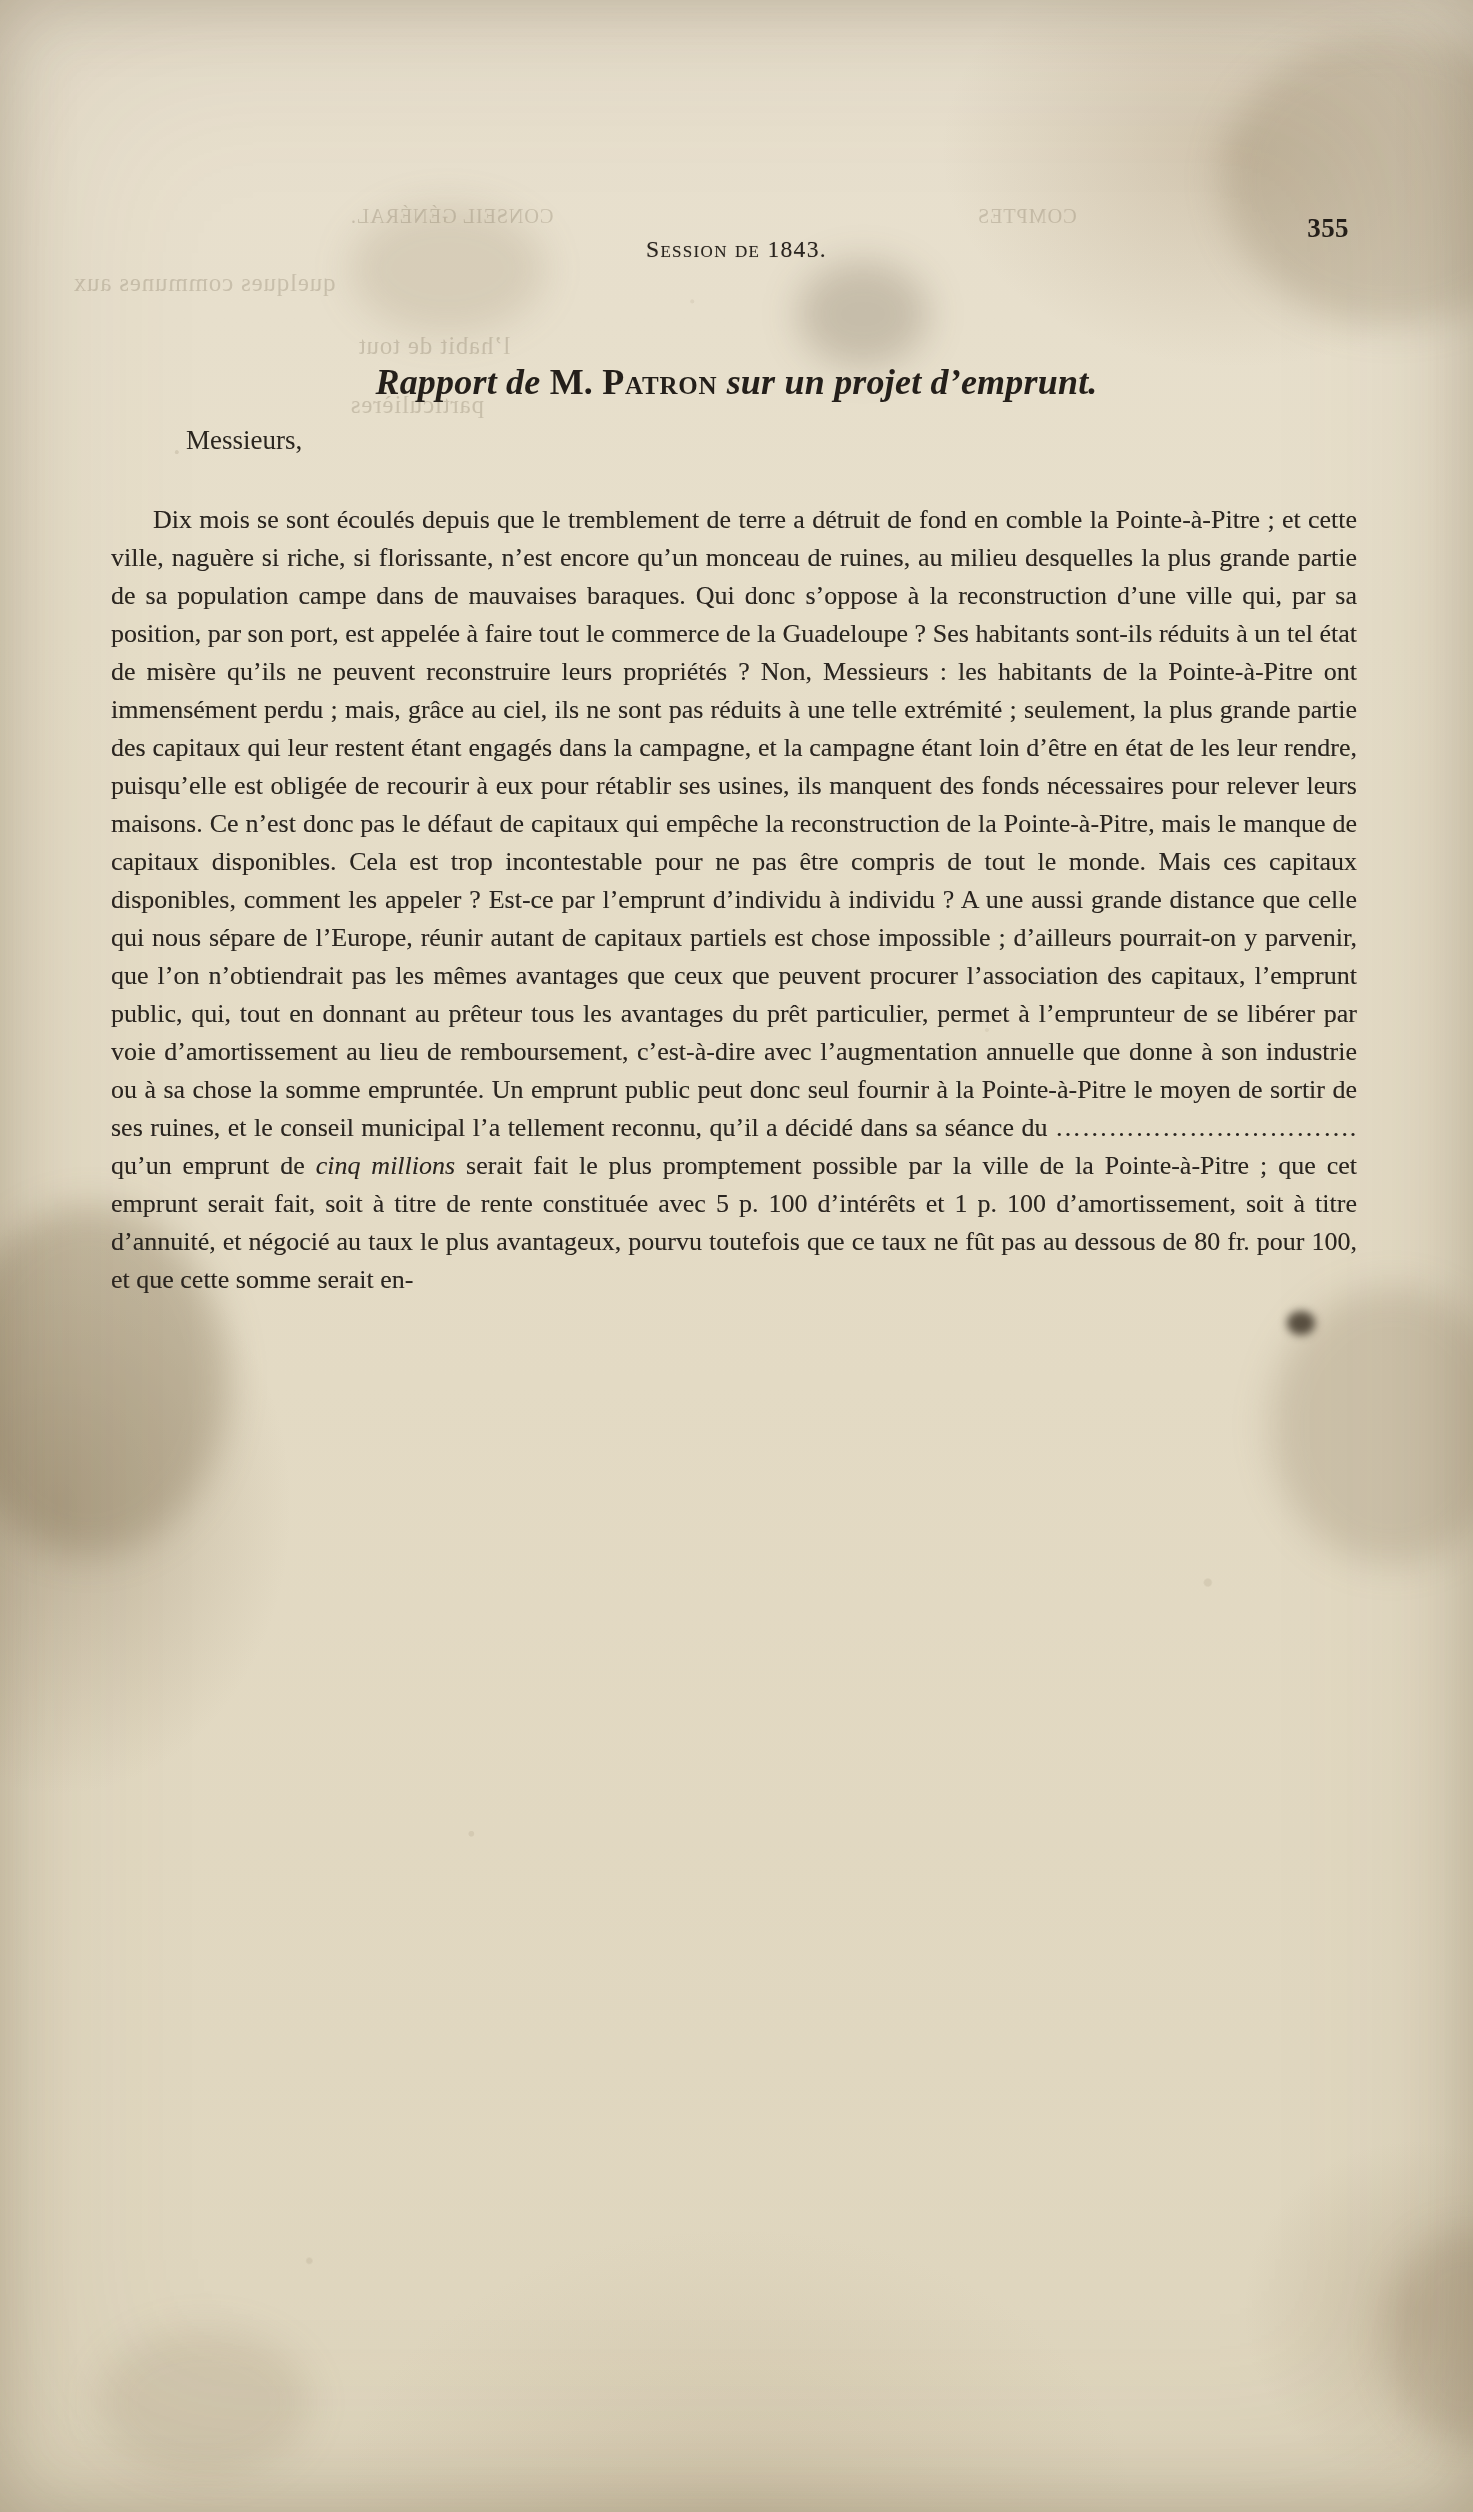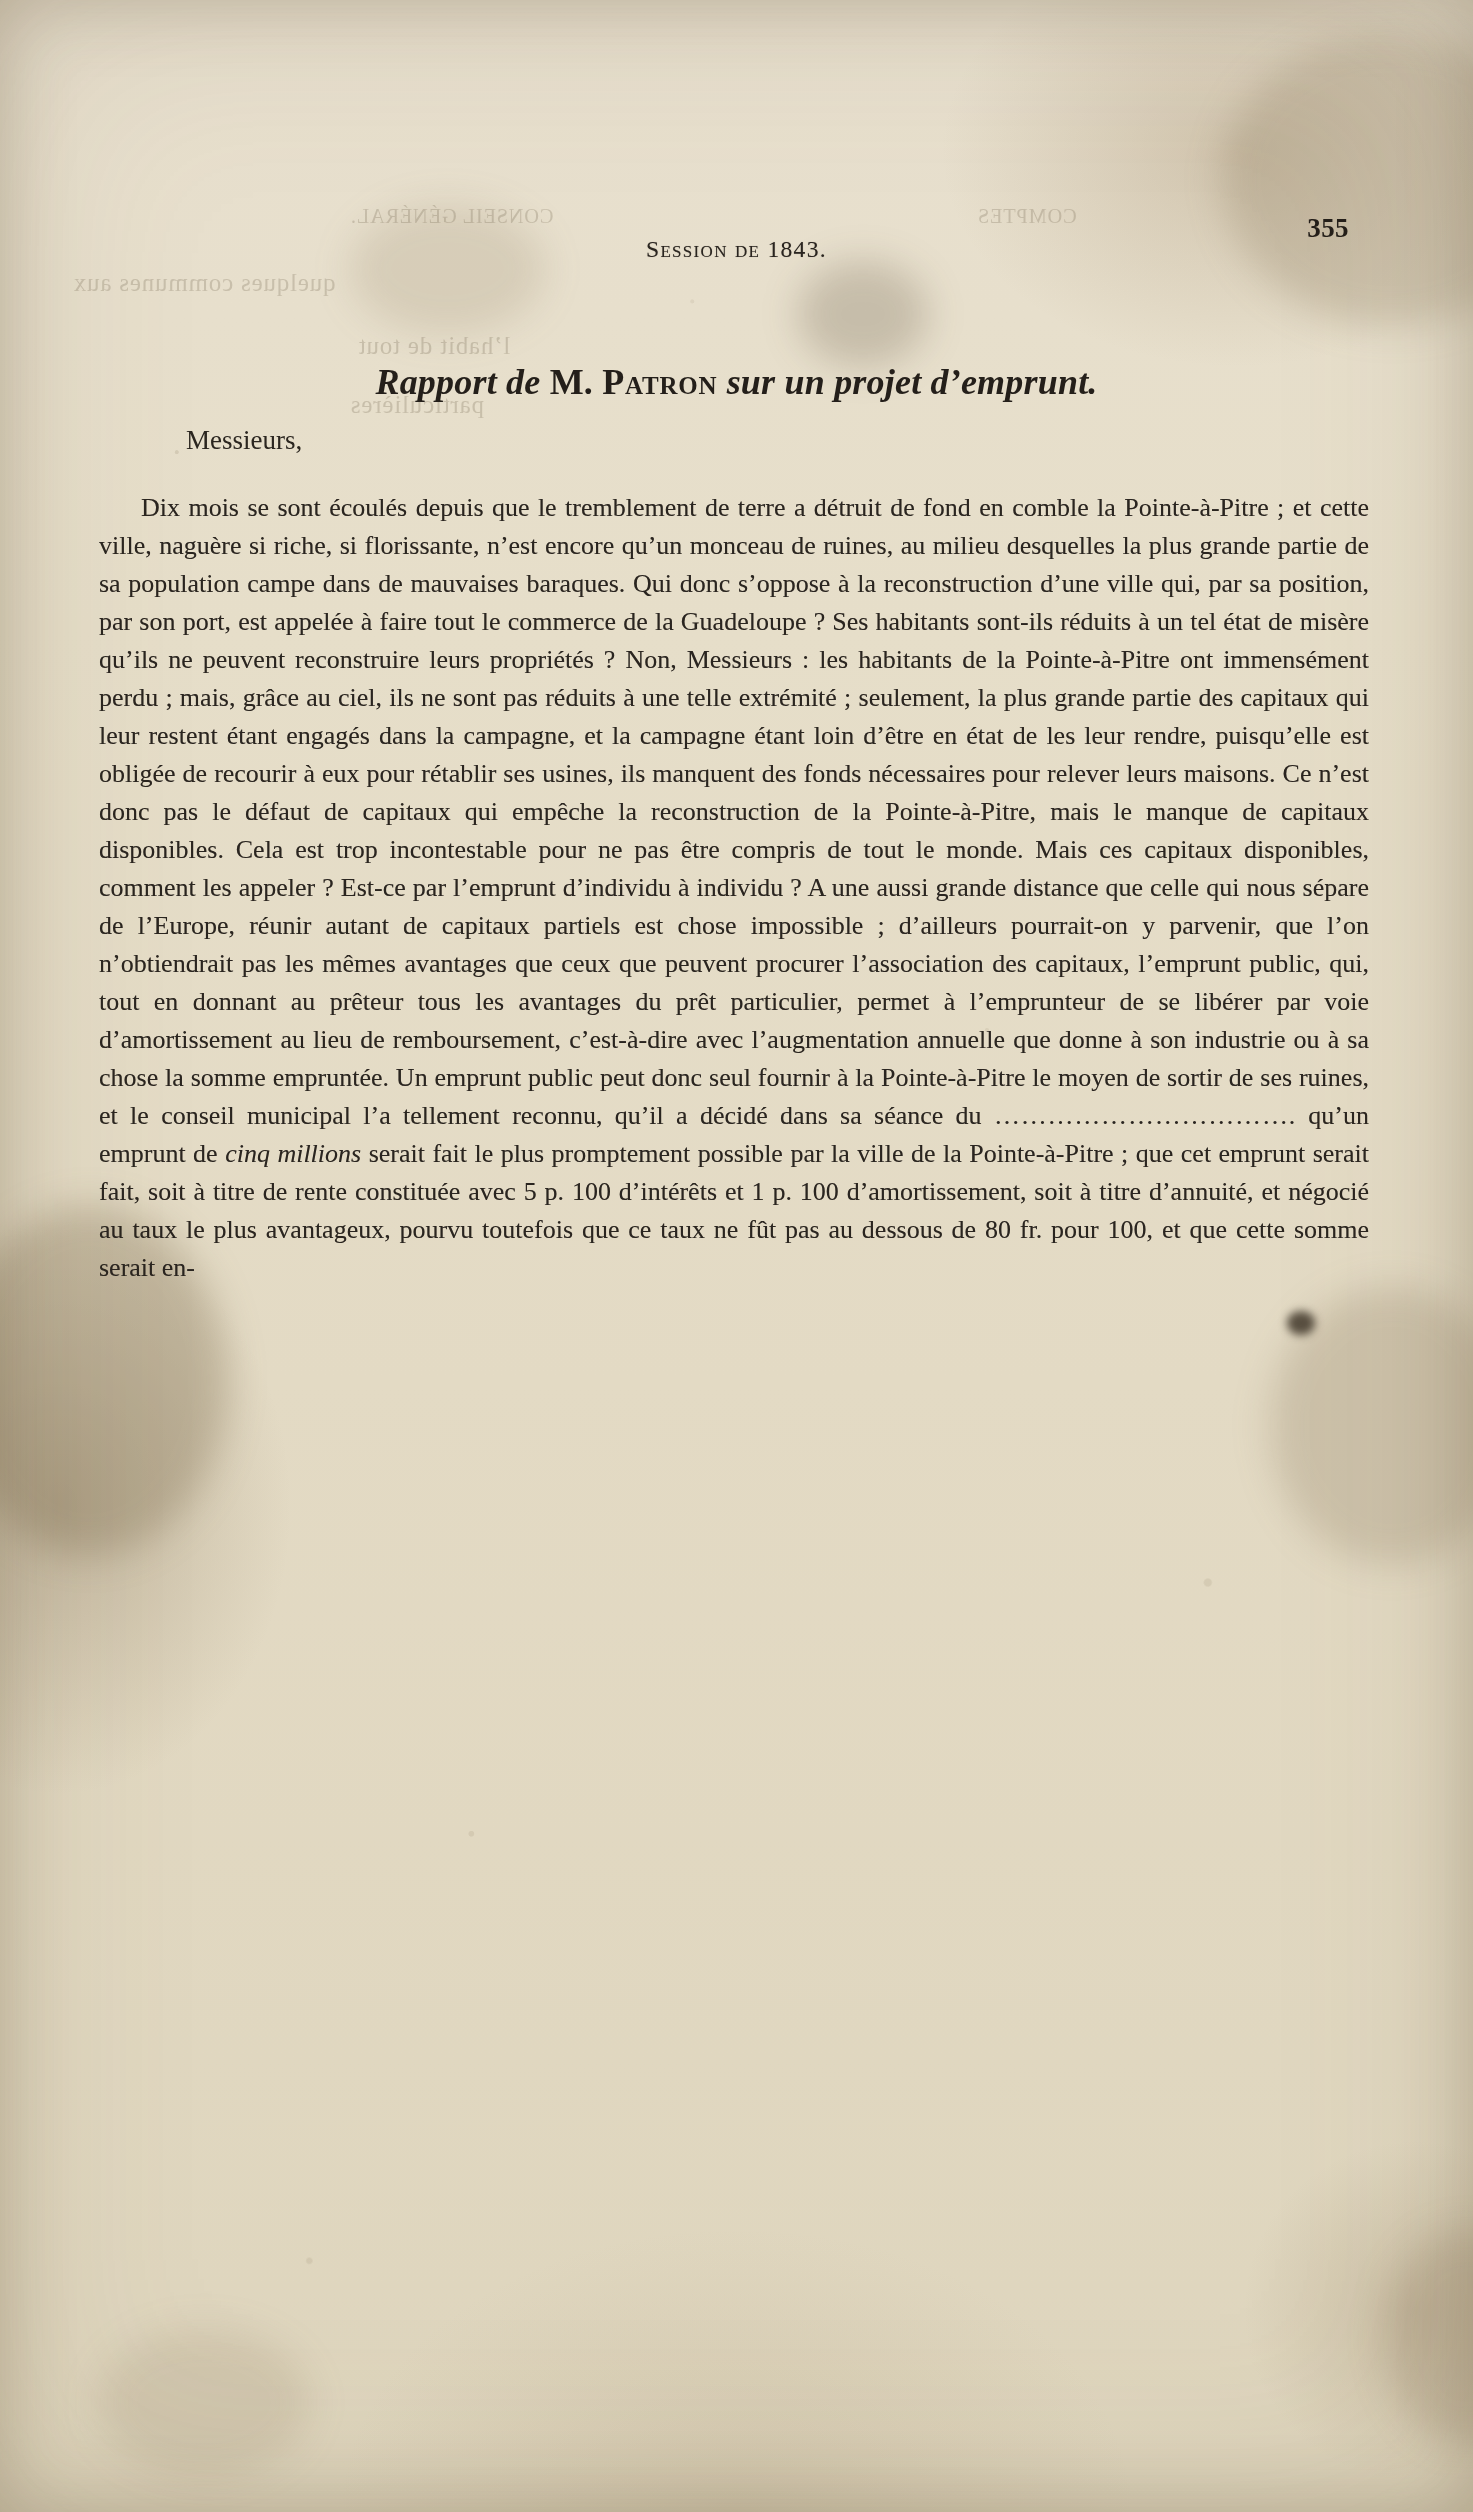--- a/index.html
+++ b/index.html
@@ -134,21 +134,21 @@
     left: 99px;
     top: 489px;
     width: 1270px;
     font-size: 26px;
     line-height: 38px;
     color: #2a2520;
     text-align: justify;
     text-align-last: left;
     text-shadow: 0 0 0.5px rgba(45,36,26,0.30);
   }
-  .body p { margin: 0; }
+  .body p { margin: 12px; }
   .body .indent { text-indent: 42px; }
   .body i { font-style: italic; }
   .dots { letter-spacing: 0.8px; }
 </style>
 </head>
 <body>
 
 <div class="page">
 
   <div class="grain"></div>

